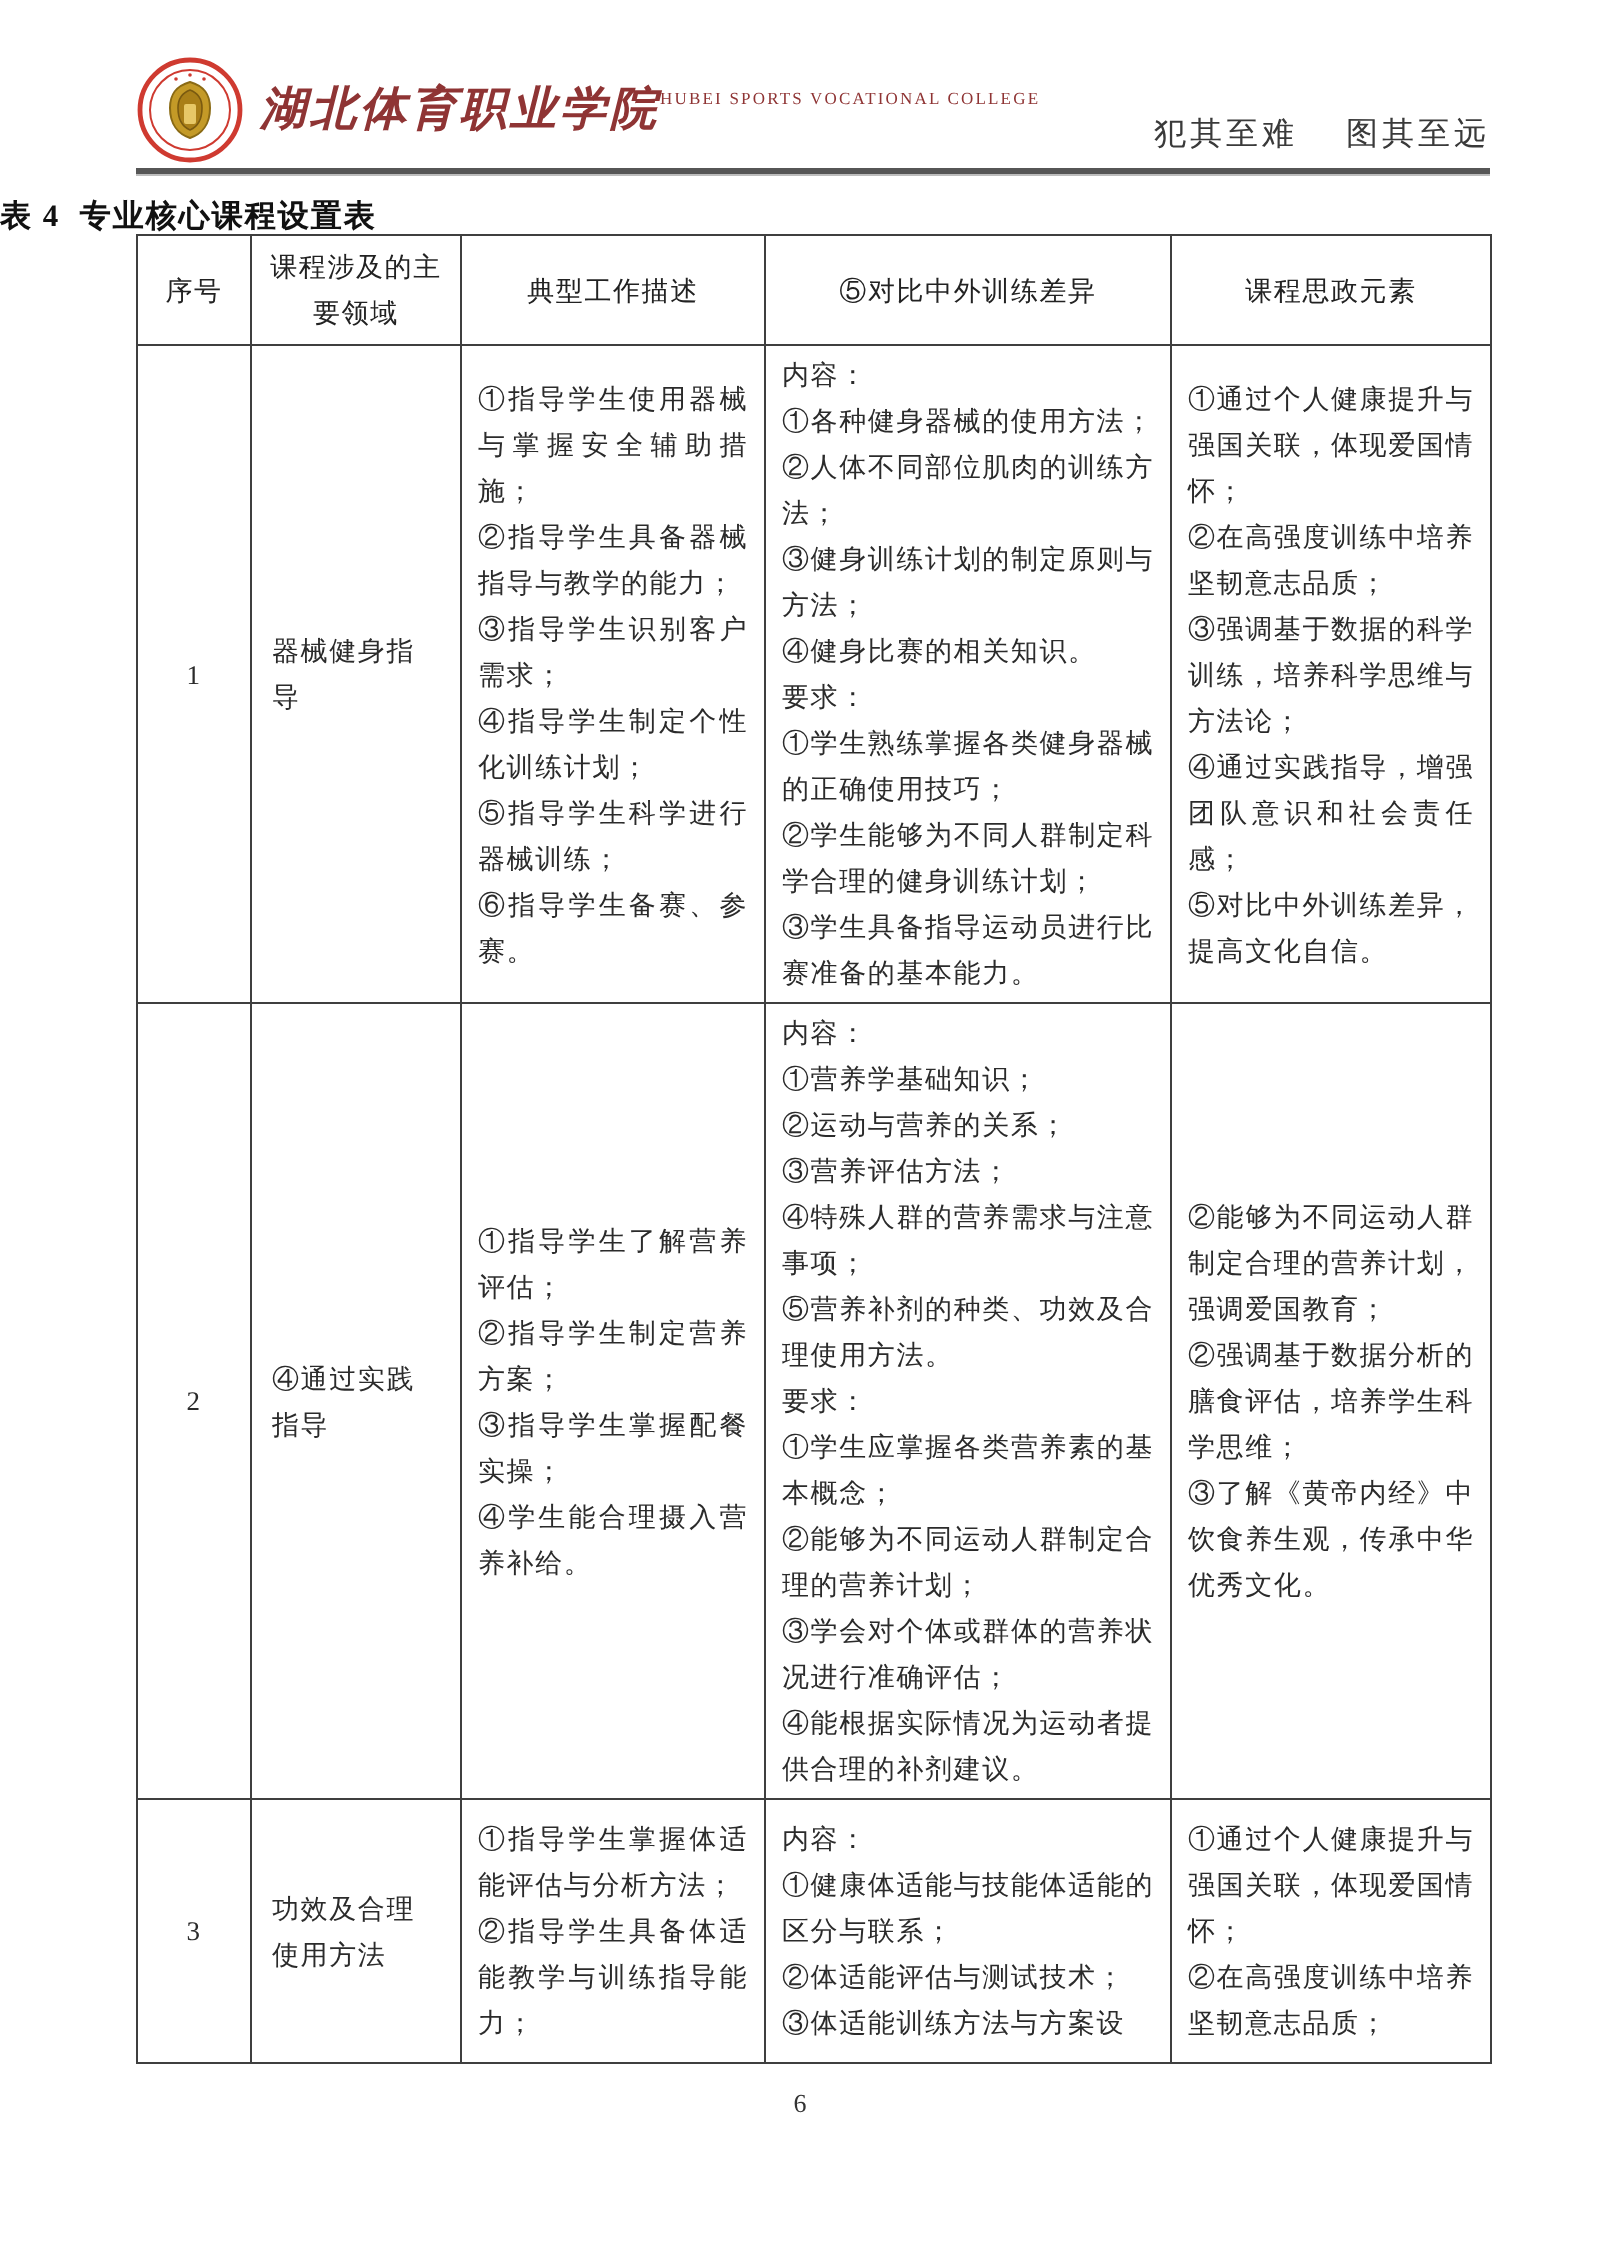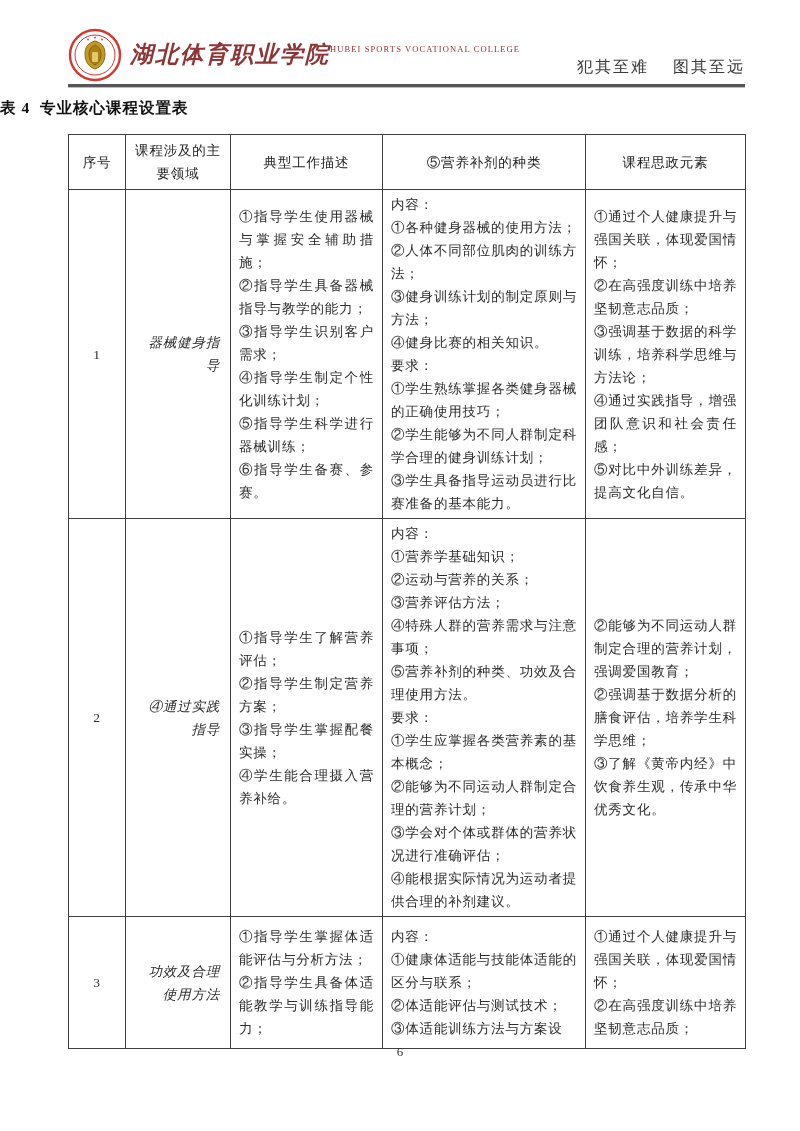--- a/index.html
+++ b/index.html
@@ -78,21 +78,21 @@
     text-align: left;
     font-size: 15.5px;
     font-weight: bold;
     color: #111111;
     letter-spacing: 1px;
     white-space: pre;
   }
   
   table.course-table {
     position: absolute;
-    top: 134px;
+    top: 117px;
     left: 68px;
     width: 677px;
     border-collapse: collapse;
     table-layout: fixed;
   }
   .course-table th, .course-table td {
     border: 1px solid #3f3f3f;
     font-size: 13.5px;
     line-height: 23px;
     letter-spacing: 0.8px;
@@ -100,21 +100,21 @@
     box-sizing: border-box;
   }
   .course-table thead th {
     height: 55px;
     font-weight: normal;
     text-align: center;
     padding: 2px 6px;
     color: #222222;
   }
   td.c-no { text-align: center; }
-  td.c-domain { text-align: right; padding: 2px 10px; font-style: italic; }
+  td.c-domain { text-align: left; padding: 2px 10px; }
   td.c-work, td.c-content, td.c-ideology {
     padding: 3px 8px;
     text-align: justify;
     white-space: pre-line;
     overflow: hidden;
   }
   tr.row-1 { height: 327px; }
   tr.row-2 { height: 398px; }
   tr.row-3 { height: 132px; }
   
@@ -163,21 +163,21 @@
       <col style="width:105px">
       <col style="width:152px">
       <col style="width:203px">
       <col style="width:160px">
     </colgroup>
     <thead>
       <tr>
         <th>序号</th>
         <th>课程涉及的主要领域</th>
         <th>典型工作描述</th>
-        <th>⑤营养补剂的种类</th>
+        <th>⑤对比中外训练差异</th>
         <th>课程思政元素</th>
       </tr>
     </thead>
     <tbody>
       <tr class="row-1">
         <td class="c-no">1</td>
         <td class="c-domain">器械健身指导</td>
         <td class="c-work">①指导学生使用器械与掌握安全辅助措施；
 ②指导学生具备器械指导与教学的能力；
 ③指导学生识别客户需求；

